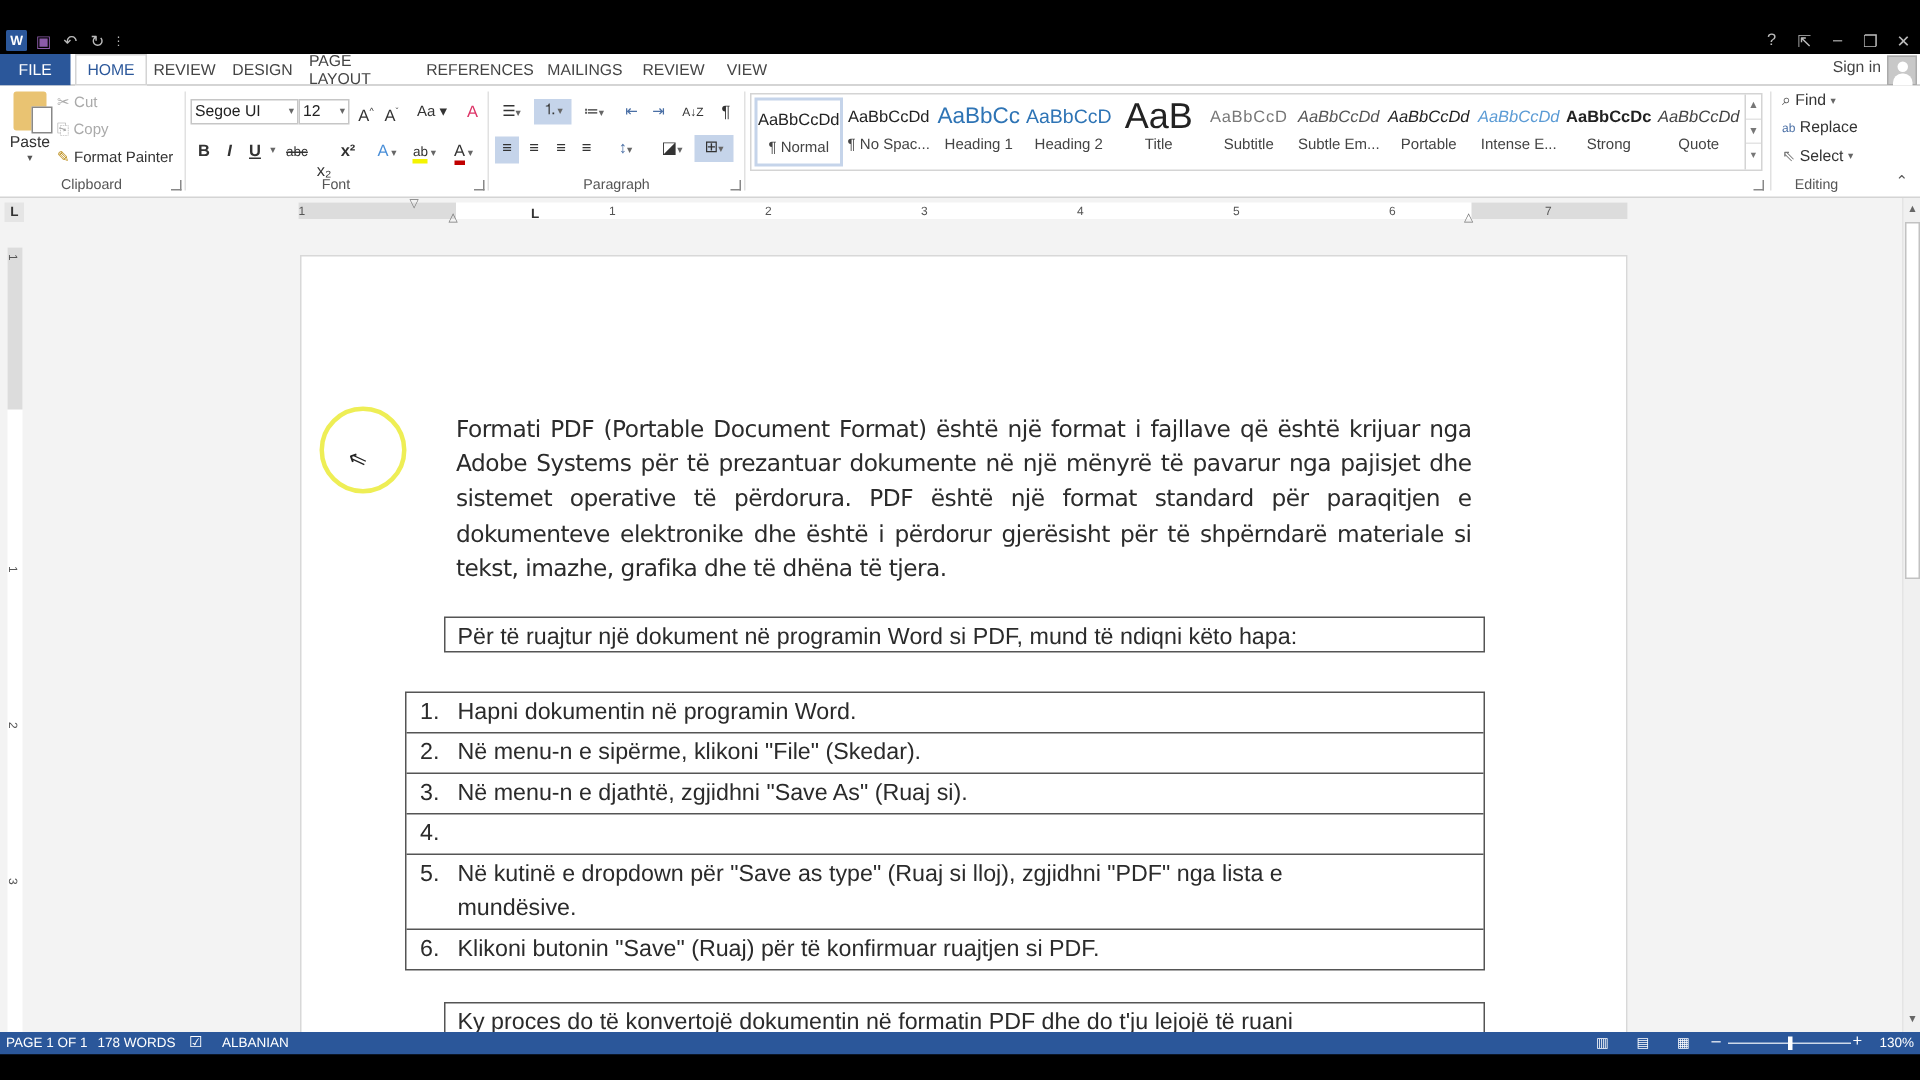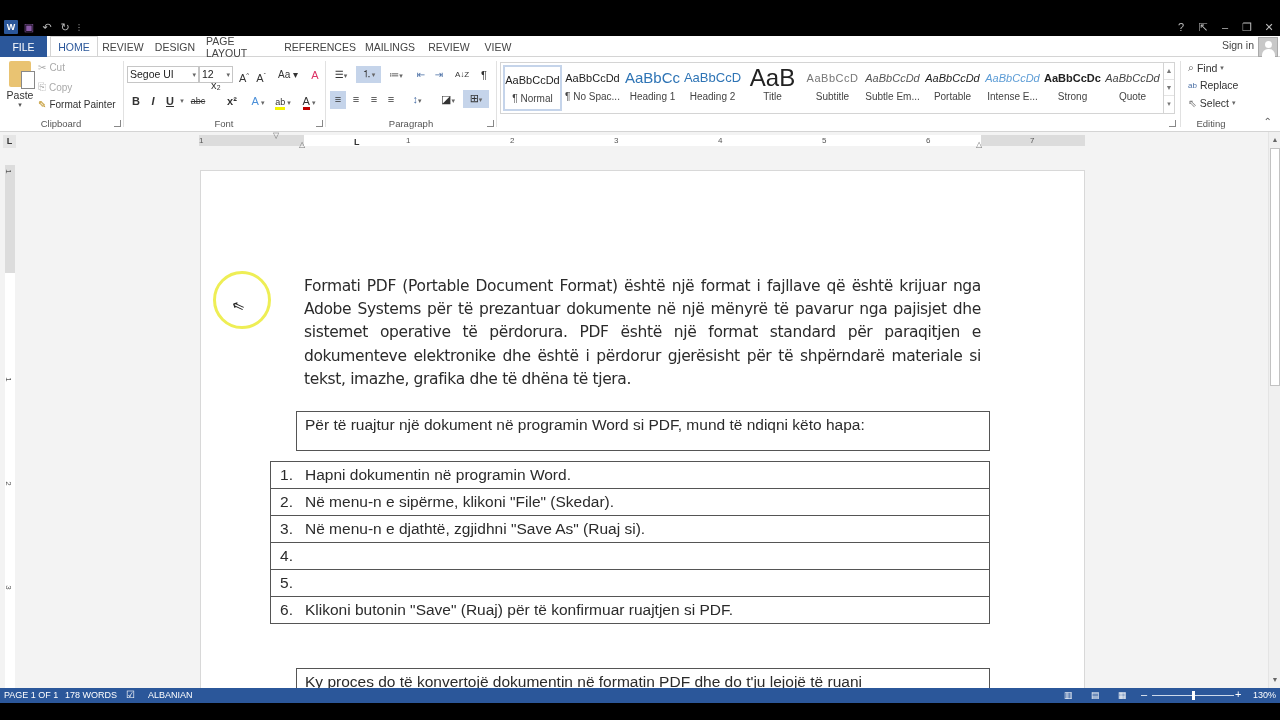--- a/index.html
+++ b/index.html
@@ -136,21 +136,21 @@
   <div class="combo" style="left:199px;top:9px;width:34px"><span>12</span><span class="dd">▾</span></div>
   <div class="fbtn" style="left:237px;top:10px;width:14px">A<sup style="font-size:6px">^</sup></div>
   <div class="fbtn" style="left:254px;top:10px;width:14px">A<sup style="font-size:6px">ˇ</sup></div>
   <div class="fbtn" style="left:276px;top:10px;width:24px;font-size:10px"><span>Aa</span> ▾</div>
   <div class="fbtn" style="left:308px;top:10px;width:14px;color:#d36">A</div>
   <div class="fbtn" style="left:130px;top:36px;width:12px;font-weight:bold">B</div>
   <div class="fbtn" style="left:147px;top:36px;width:12px;font-style:italic;font-weight:bold">I</div>
   <div class="fbtn" style="left:164px;top:36px;width:12px;text-decoration:underline;font-weight:bold">U</div>
   <div class="fbtn" style="left:178px;top:36px;width:8px;font-size:7px;color:#666">▾</div>
   <div class="fbtn" style="left:189px;top:36px;width:18px;font-size:9px;text-decoration:line-through">abc</div>
-  <div class="fbtn" style="left:209px;top:20px;width:14px;font-weight:normal">x₂</div>
+  <div class="fbtn" style="left:209px;top:49px;width:14px;font-weight:normal">x₂</div>
   <div class="fbtn" style="left:225px;top:36px;width:14px;font-weight:bold">x²</div>
   <div class="fbtn" style="left:248px;top:36px;width:20px;color:#4a8fd8"><span>A</span><span style="font-size:7px;color:#666"> ▾</span></div>
   <div class="fbtn" style="left:272px;top:36px;width:22px"><span style="font-size:9px;border-bottom:3px solid #f4f400">ab</span><span style="font-size:7px;color:#666"> ▾</span></div>
   <div class="fbtn" style="left:298px;top:36px;width:22px"><span style="border-bottom:3px solid #c00000">A</span><span style="font-size:7px;color:#666"> ▾</span></div>
   <div class="group-label" style="left:124px;width:200px">Font</div>
   <div class="launcher" style="left:316px"></div>
   <div class="gsep" style="left:325px"></div>
 
   <div class="fbtn" style="left:331px;top:10px;width:20px;font-size:10px"><span>☰</span><span style="font-size:7px;color:#666">▾</span></div>
   <div class="fbtn" style="left:356px;top:9px;width:25px;font-size:10px;background:#c5d4ea"><span>⒈</span><span style="font-size:7px;color:#666">▾</span></div>
@@ -266,39 +266,40 @@
   <div class="vruler">
     <div class="vm"></div>
     <span class="vnum" style="top:2px">1</span>
     <span class="vnum" style="top:210px">1</span>
     <span class="vnum" style="top:314px">2</span>
     <span class="vnum" style="top:418px">3</span>
   </div>
 
   <div class="page">
     <div class="para">Formati PDF (Portable Document Format) është një format i fajllave që është krijuar nga Adobe Systems për të prezantuar dokumente në një mënyrë të pavarur nga pajisjet dhe sistemet operative të përdorura. PDF është një format standard për paraqitjen e dokumenteve elektronike dhe është i përdorur gjerësisht për të shpërndarë materiale si tekst, imazhe, grafika dhe të dhëna të tjera.</div>
-    <div class="boxed" style="top:240px;height:40px;line-height:22px">Për të ruajtur një dokument në programin Word si PDF, mund të ndiqni këto hapa:</div>
+    <div class="boxed" style="top:240px;height:24px;line-height:22px">Për të ruajtur një dokument në programin Word si PDF, mund të ndiqni këto hapa:</div>
     <div class="steps">
       <div class="step">
           <span class="n">1.</span>
           <span class="t">Hapni dokumentin në programin Word.</span>
         </div>
       <div class="step">
           <span class="n">2.</span>
           <span class="t">Në menu-n e sipërme, klikoni "File" (Skedar).</span>
         </div>
       <div class="step">
           <span class="n">3.</span>
           <span class="t">Në menu-n e djathtë, zgjidhni "Save As" (Ruaj si).</span>
         </div>
       <div class="step">
           <span class="n">4.</span>
         </div>
       <div class="step">
           <span class="n">5.</span>
+          <span class="t">Në kutinë e dropdown për "Save as type" (Ruaj si lloj), zgjidhni "PDF" nga lista e mundësive.</span>
         </div>
       <div class="step">
           <span class="n">6.</span>
           <span class="t">Klikoni butonin "Save" (Ruaj) për të konfirmuar ruajtjen si PDF.</span>
         </div>
     </div>
     <div class="boxed" style="top:497px;height:30px;line-height:22px;white-space:nowrap;overflow:hidden">Ky proces do të konvertojë dokumentin në formatin PDF dhe do t'ju lejojë të ruani</div>
   </div>
 </div>
 

